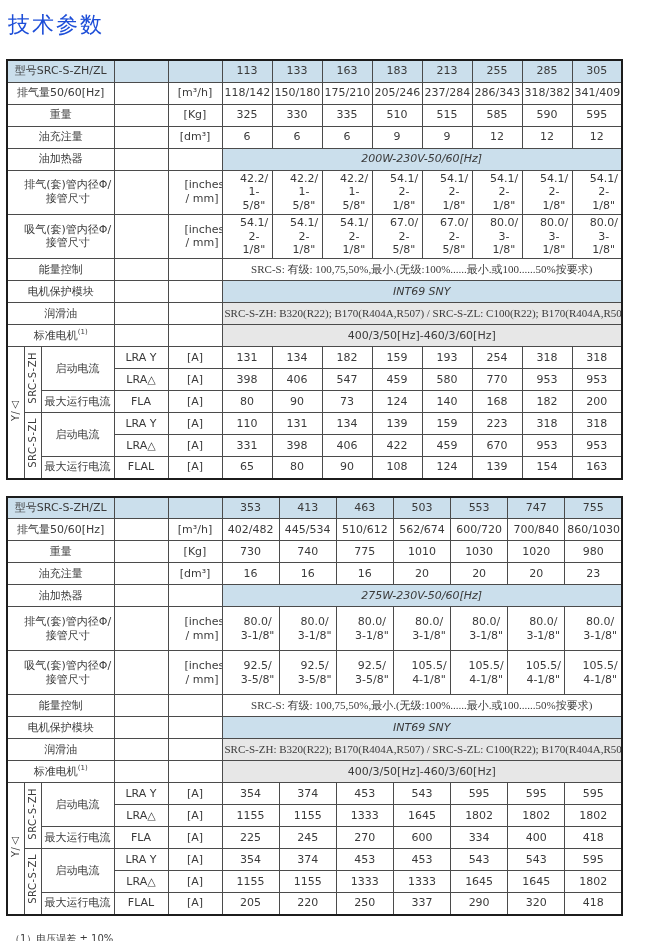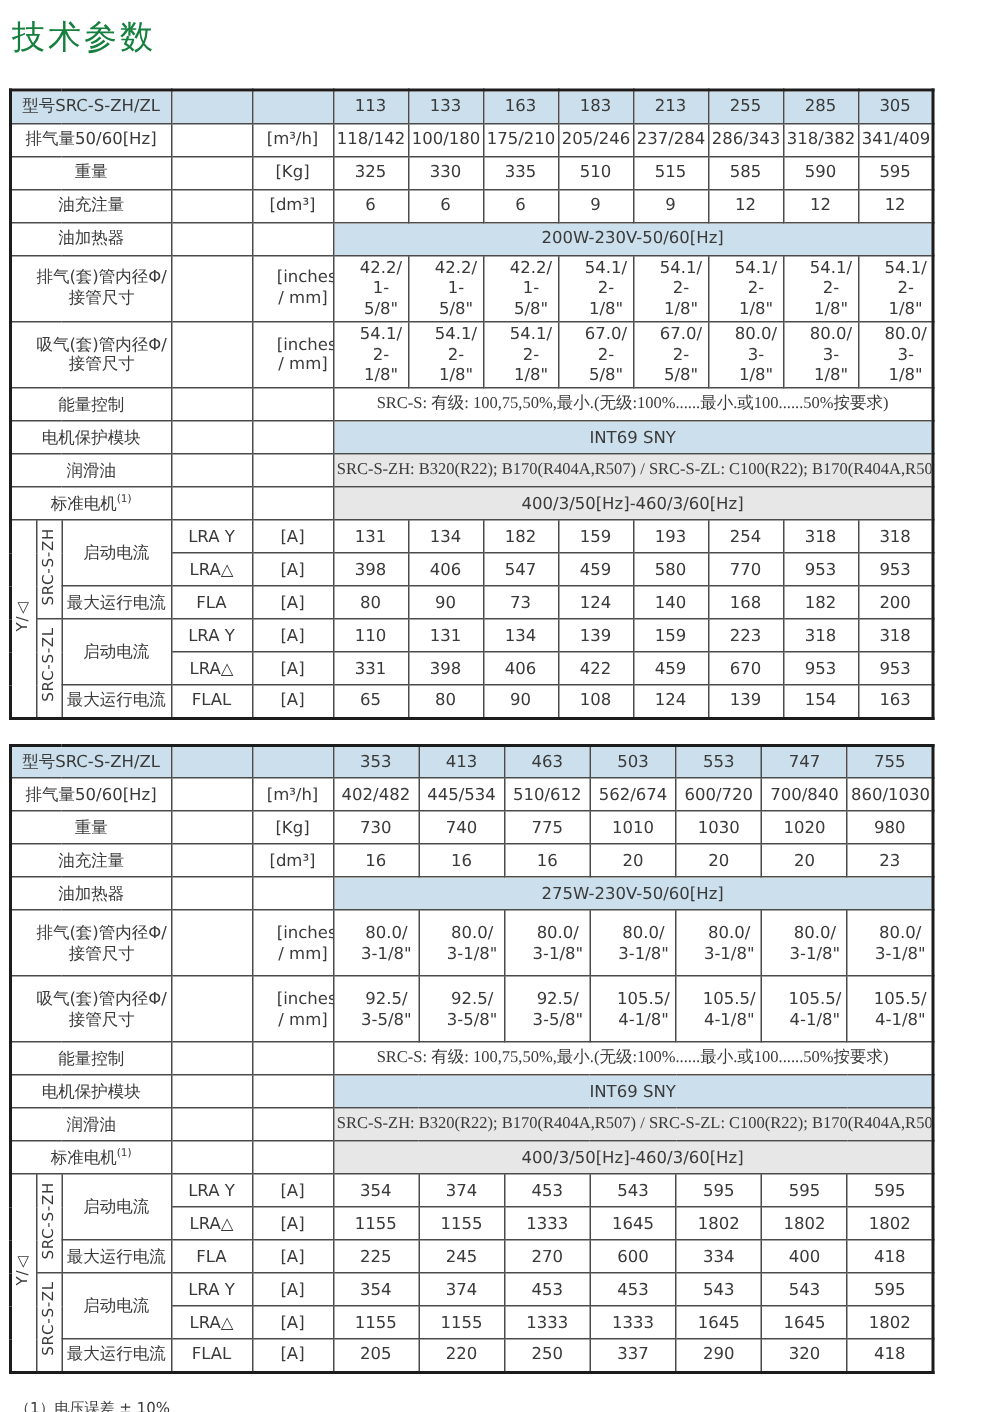--- a/index.html
+++ b/index.html
@@ -13,21 +13,21 @@
   html, body { margin: 0; padding: 0; background: #fff; }
   body {
     width: 666px;
     font-family: "DejaVu Sans", "Liberation Sans", sans-serif;
     color: var(--text);
   }
   .page { padding: 8px 8px 6px 6px; }
   .title {
     font-size: 22px;
     font-weight: 400;
-    color: #15803d;
+    color: #1d4ed8;
     margin: 2px 0 19px 2px;
     letter-spacing: 2px;
   }
   table.spec {
     border-collapse: collapse;
     table-layout: fixed;
     width: 617px;
     border: 2px solid var(--outer);
     margin: 0 0 16px 0;
   }
@@ -36,21 +36,21 @@
     text-align: center;
     vertical-align: middle;
     font-size: 11px;
     height: 22px;
     padding: 1px 2px;
     line-height: 1.25;
     overflow: hidden;
   }
   tr.tall td { height: 44px; padding-left: 16px; }
   tr.hdr td { background: var(--blue); }
-  td.blue { background: var(--blue); }
+  td.blue { background: var(--blue); font-style: italic; }
   td.gray { background: var(--gray); }
   td.pre { white-space: pre-line; }
   td.leftpad { text-align: left; padding-left: 7px; }
   td.nowrap { white-space: nowrap; }
   td.small { font-size: 10px; font-family: Liberation Serif, serif; }
   td.vcell { padding: 0; }
   .vert {
     writing-mode: vertical-rl;
     transform: rotate(180deg);
     white-space: nowrap;
@@ -96,21 +96,21 @@
             <td>213</td>
             <td>255</td>
             <td>285</td>
             <td>305</td>
           </tr>
           <tr>
             <td colspan="3">排气量50/60[Hz]</td>
             <td></td>
             <td>[m³/h]</td>
             <td>118/142</td>
-            <td>100/180</td>
+            <td>150/180</td>
             <td>175/210</td>
             <td>205/246</td>
             <td>237/284</td>
             <td>286/343</td>
             <td>318/382</td>
             <td>341/409</td>
           </tr>
           <tr>
             <td colspan="3">重量</td>
             <td></td>

